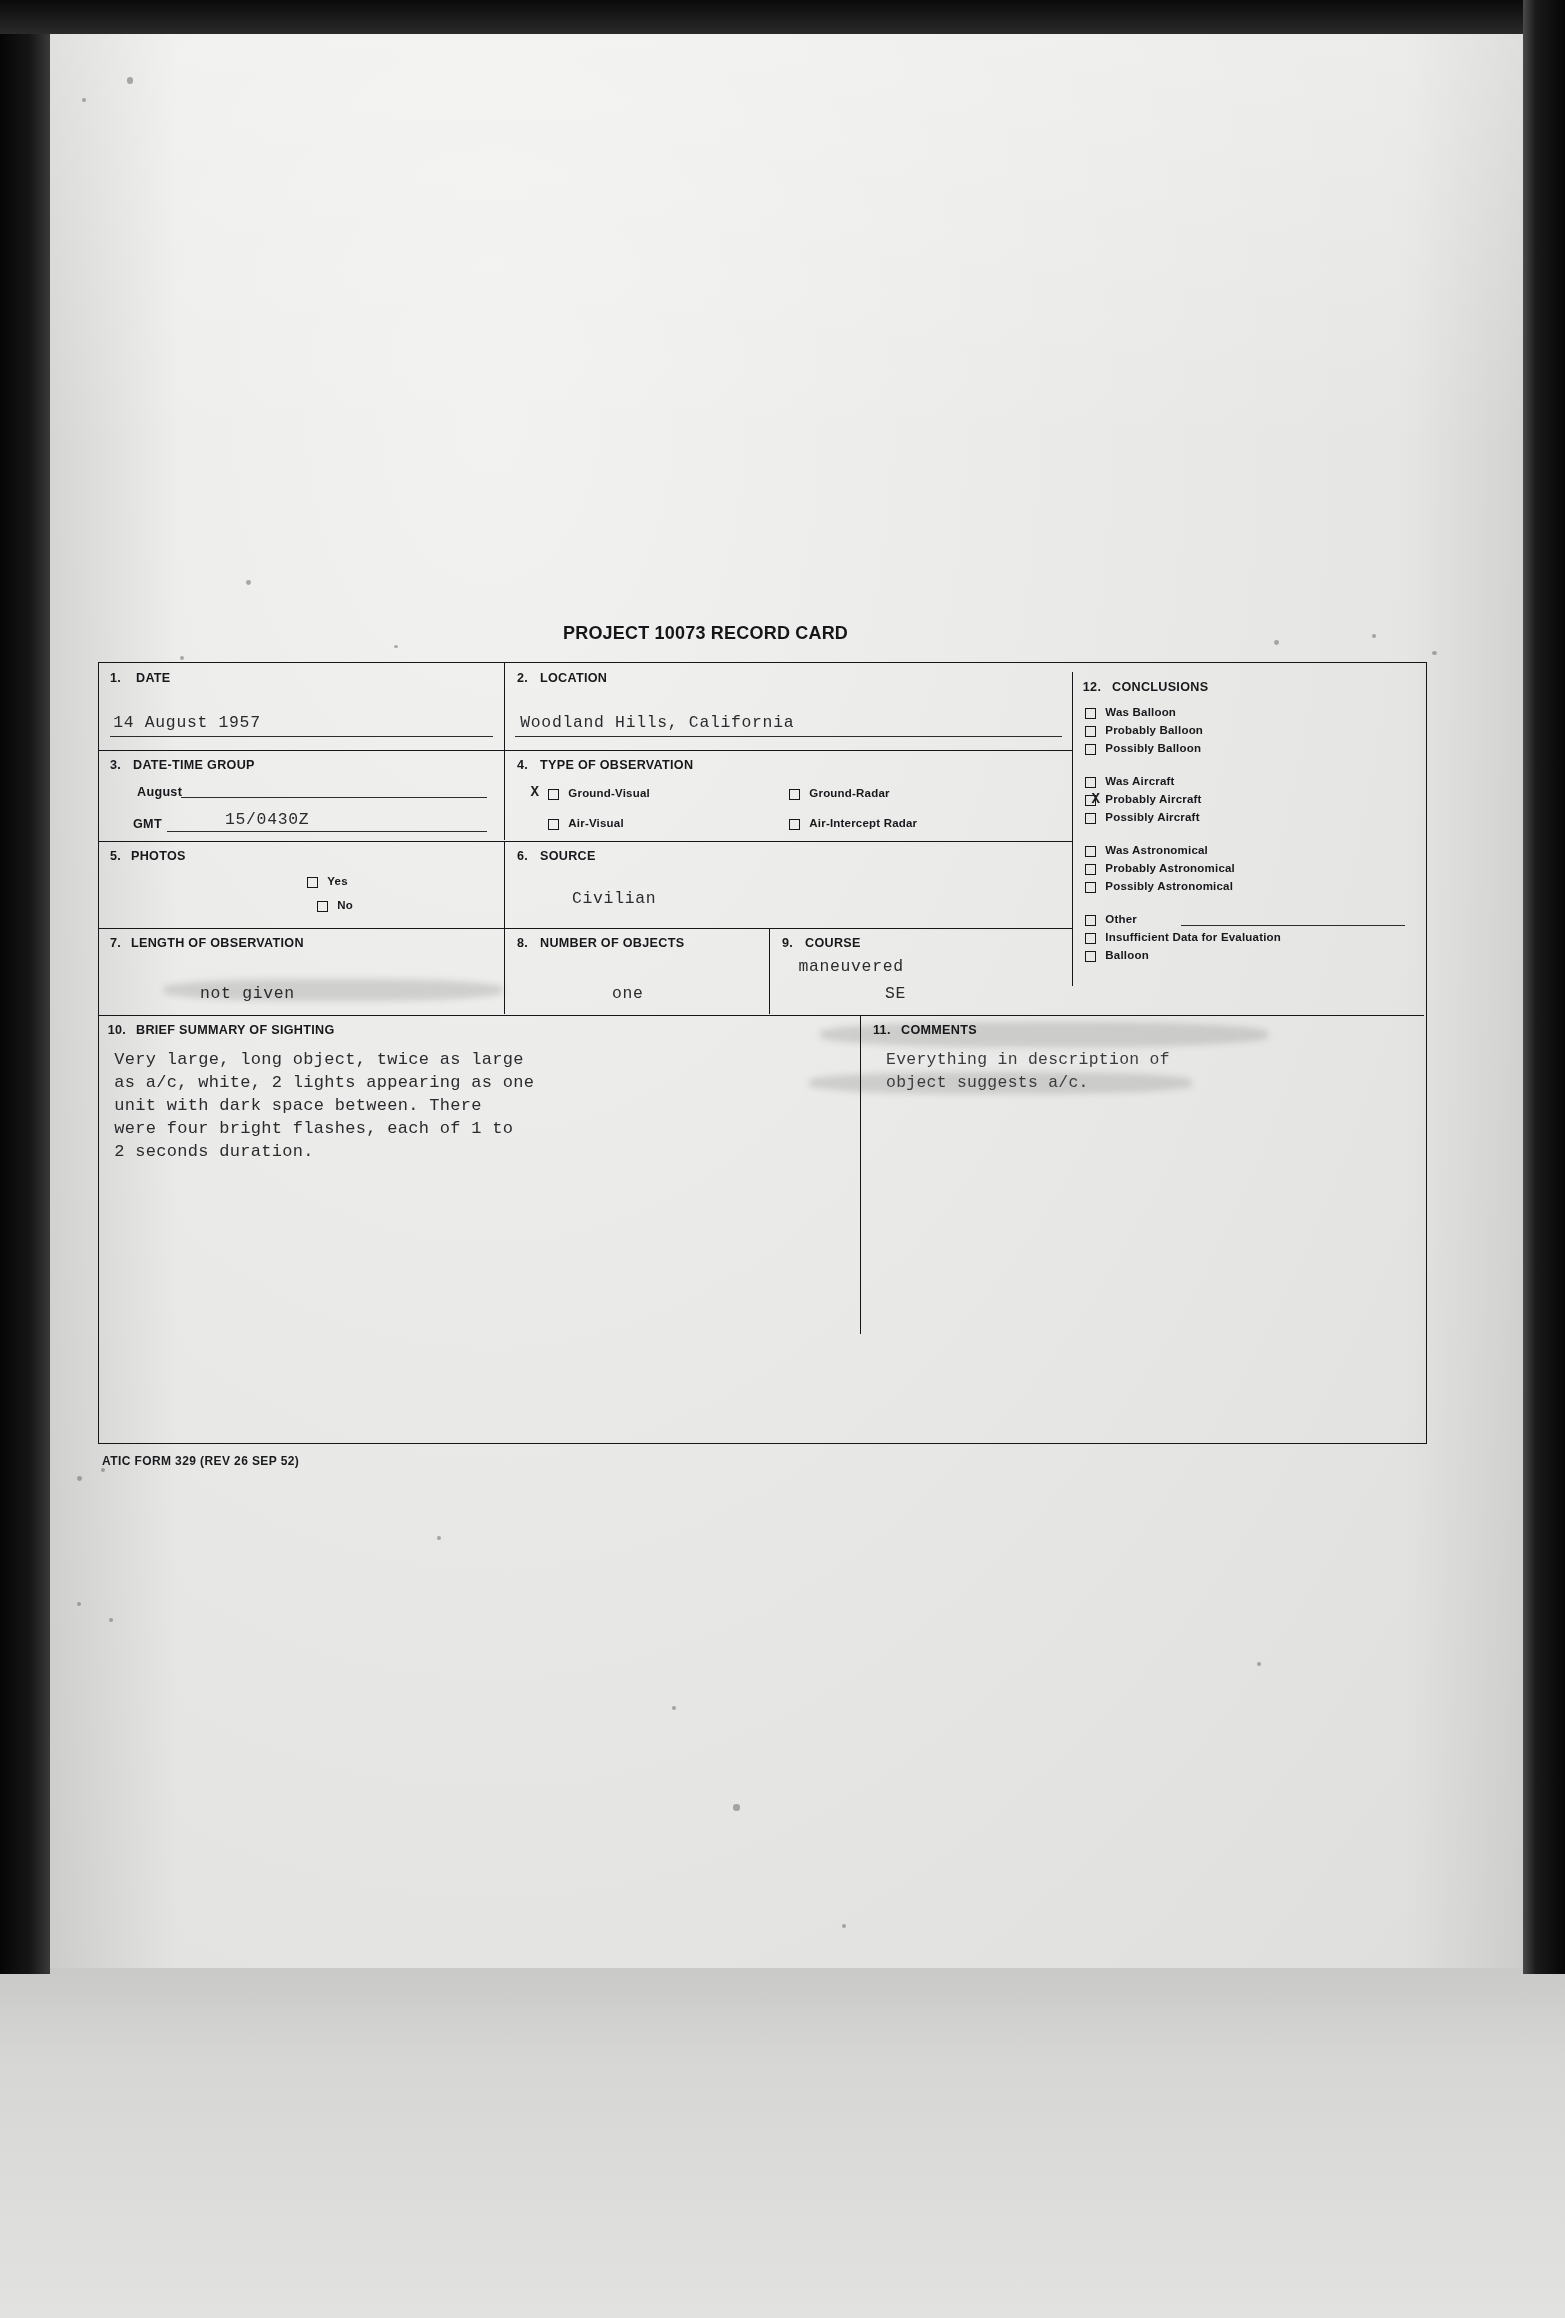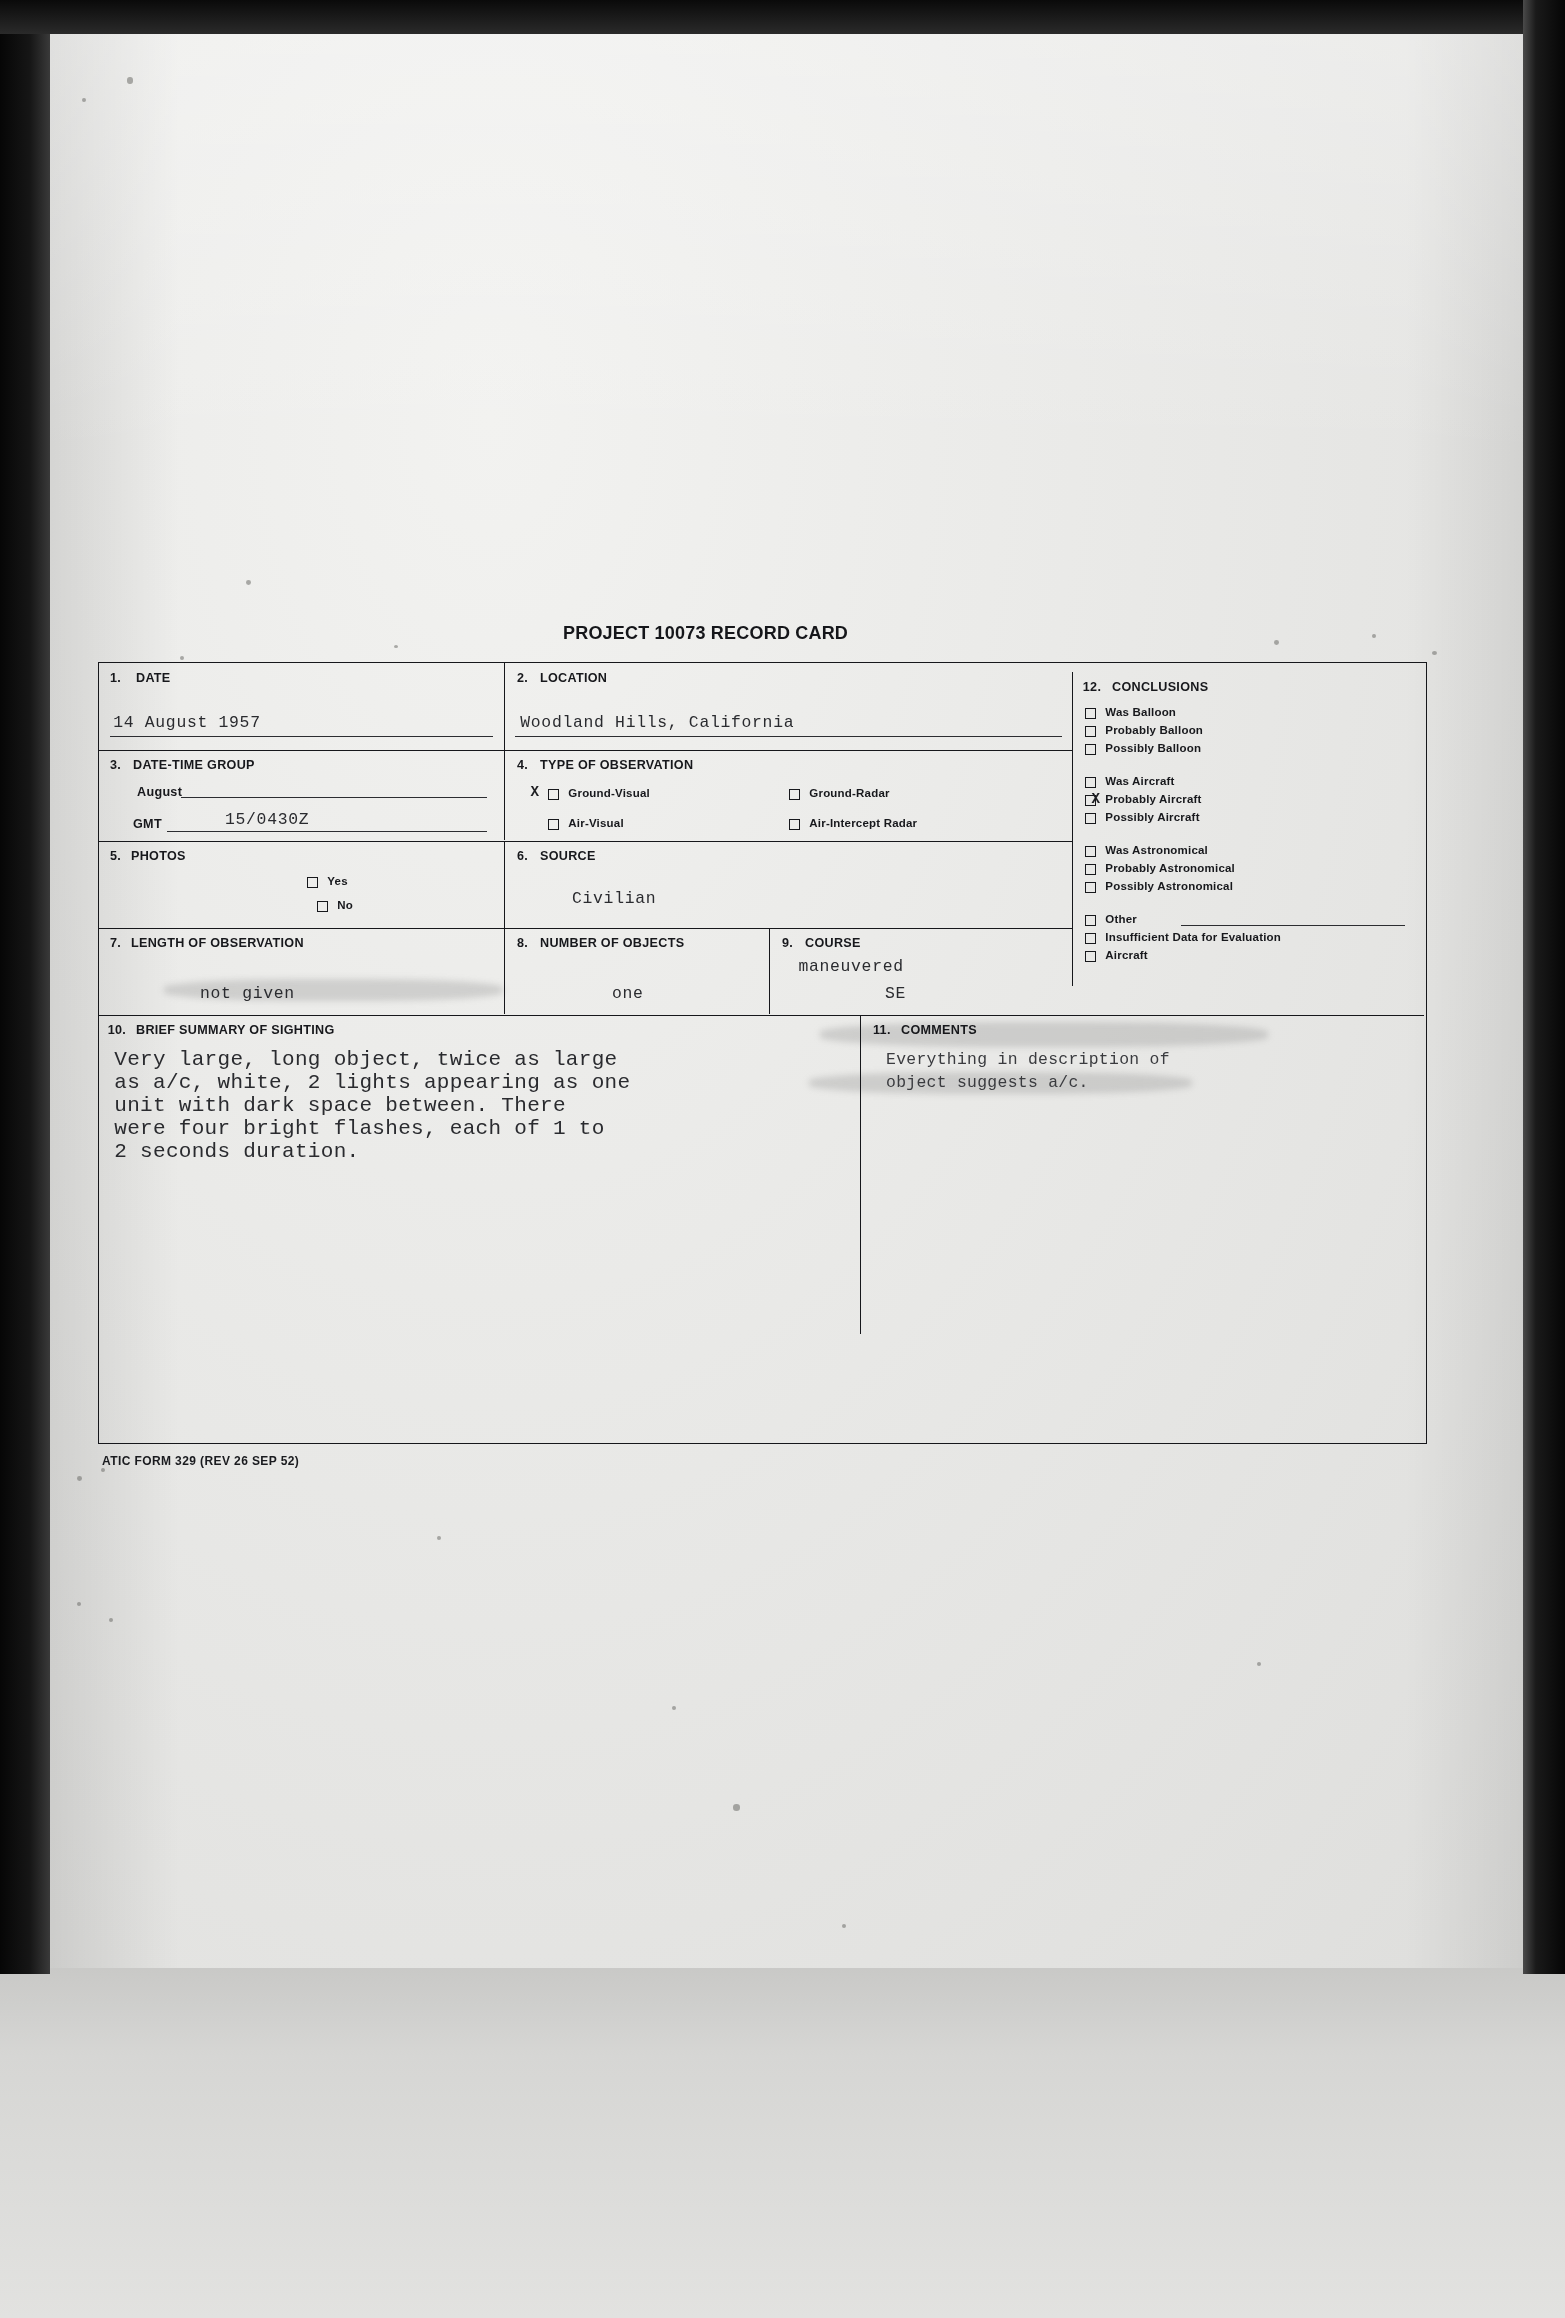--- a/index.html
+++ b/index.html
@@ -149,21 +149,21 @@
     position: absolute;
     left: 102px;
     top: 1454px;
     font-size: 12px;
     font-weight: bold;
     letter-spacing: 0.4px;
     color: #1a1b1f;
   }
   .summary-text {
     font-family: "Liberation Mono", monospace;
-    font-size: 21px;
+    font-size: 17px;
     line-height: 23px;
     color: #2a2b2f;
     letter-spacing: 0.3px;
     white-space: pre;
   }
   .comment-text {
     font-family: "Liberation Mono", monospace;
     font-size: 16.4px;
     line-height: 23px;
     color: #3a3b3f;
@@ -283,21 +283,21 @@
           <span class="box"></span>
           <span class="chk-label">Other</span>
           <span class="rule" style="left:96px;top:12px;width:224px;"></span>
         </div>
         <div class="concl-row">
           <span class="box"></span>
           <span class="chk-label">Insufficient Data for Evaluation</span>
         </div>
         <div class="concl-row">
           <span class="box"></span>
-          <span class="chk-label">Aircraft</span>
+          <span class="chk-label">Balloon</span>
         </div>
       </div>
     </div>
 
     <div class="cell bt" style="left:0;top:87px;width:405px;height:90px;">
       <span class="fld-label" style="position:absolute;left:11px;top:7.1px;">3.</span>
       <span class="fld-label" style="position:absolute;left:34px;top:7.1px;">DATE-TIME GROUP</span>
 
       <span class="fld-label" style="position:absolute;left:38px;top:34px;">August</span>
       <div class="rule" style="left:82px;top:46px;width:306px;"></div>

